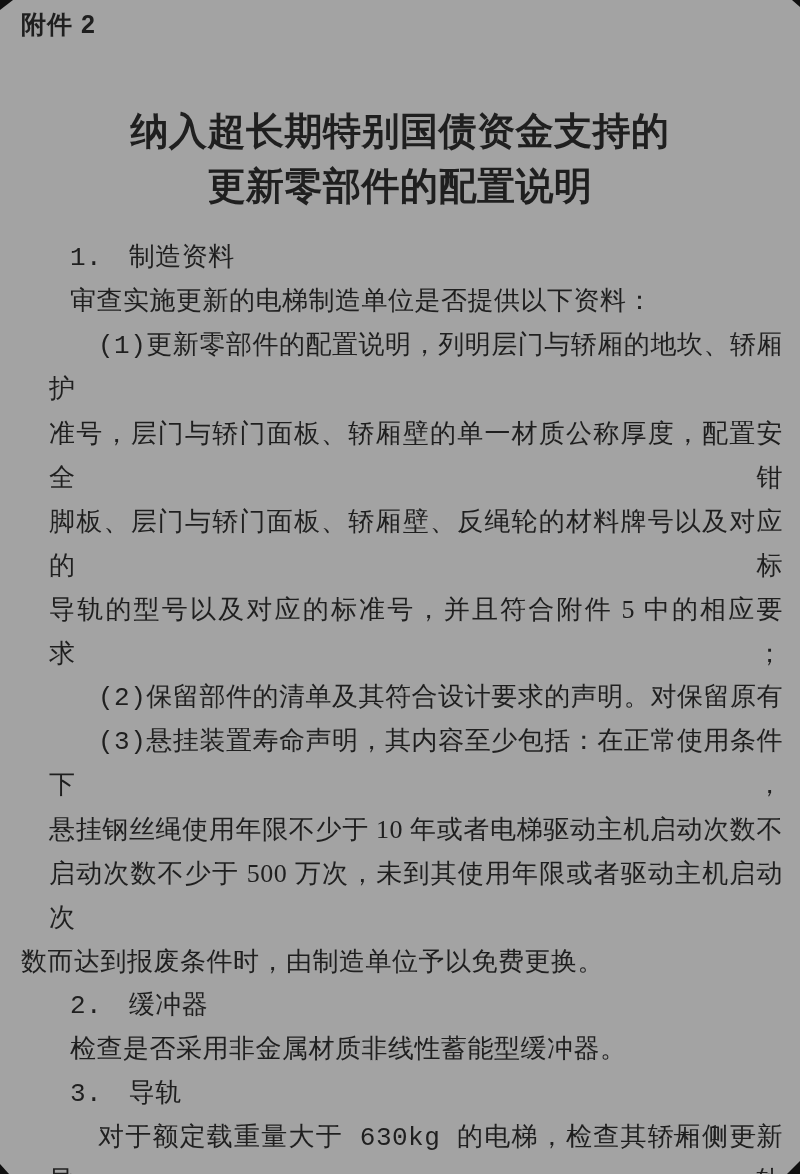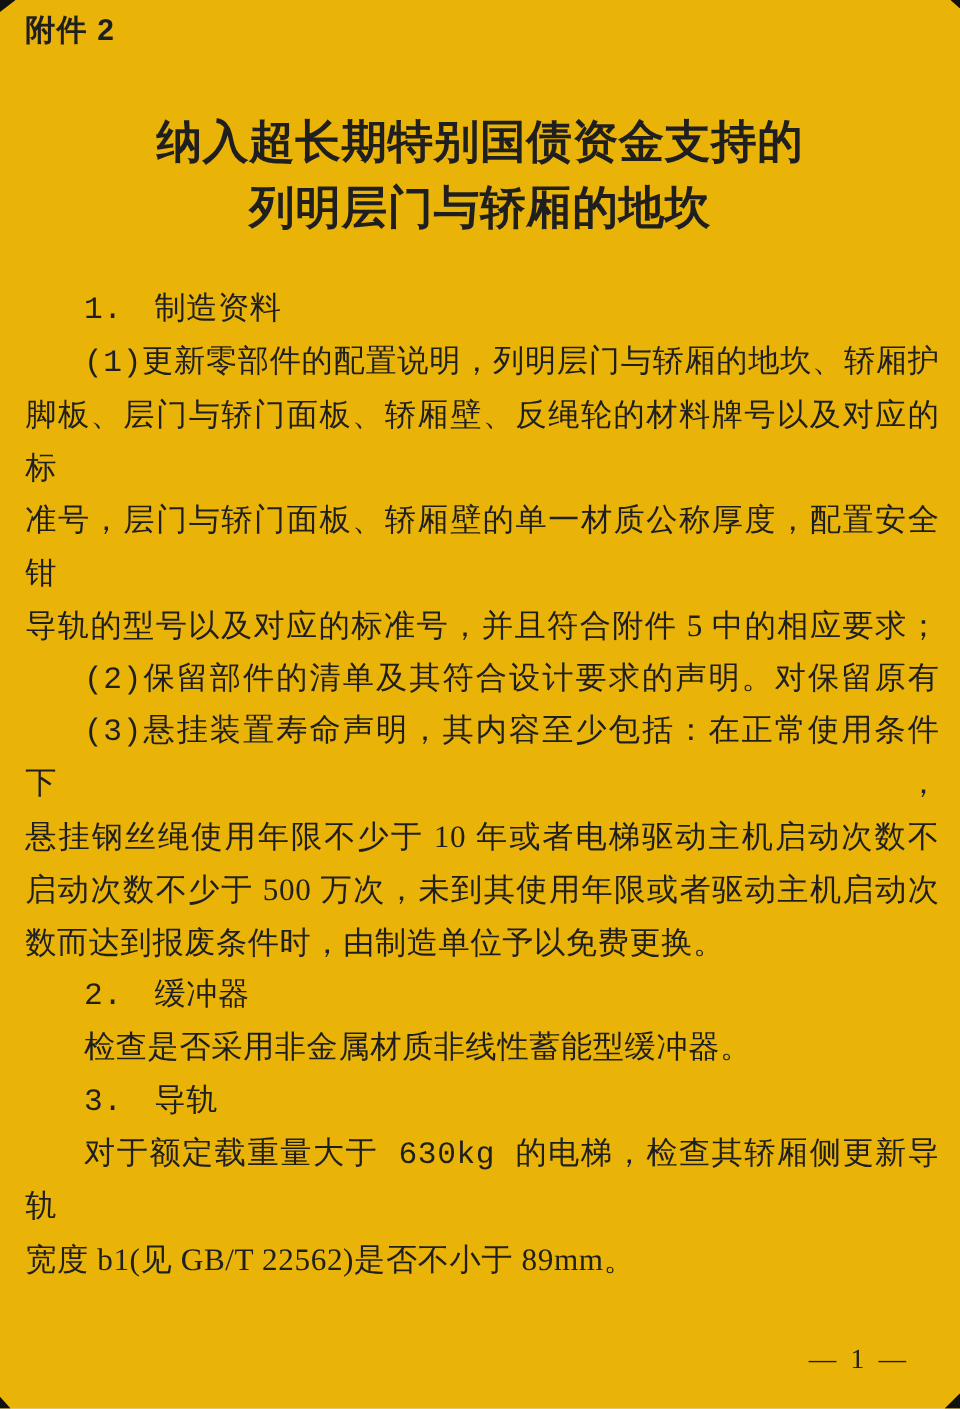--- a/index.html
+++ b/index.html
@@ -1,77 +1,78 @@
 <!DOCTYPE html>
 <html><head>
 <meta charset="utf-8">
 <style>
   html,body{margin:0;padding:0;background:#e8e8e8;}
   .page{
     position:relative;
     width:800px;height:1174px;
     margin:0 auto;
-    background:#eab308;
+    background:#a3a3a3;
     color:#1f1f1f;
     font-family:"Liberation Serif","DejaVu Serif",serif;
     overflow:hidden;
   }
   
   .corner{position:absolute;background:#111111;}
   .corner.tl{top:0;left:0;width:13px;height:10px;clip-path:polygon(0 0,100% 0,0 100%);}
   .corner.tr{top:0;right:0;width:8px;height:7px;clip-path:polygon(0 0,100% 0,100% 100%);}
   .corner.bl{bottom:0;left:0;width:9px;height:10px;clip-path:polygon(0 0,0 100%,100% 100%);}
   .corner.br{bottom:0;right:0;width:13px;height:13px;clip-path:polygon(100% 0,100% 100%,0 100%);}
 
   .attachment{
     position:absolute;top:8px;left:21px;
     font-family:"Liberation Sans","DejaVu Sans",sans-serif;
     font-size:25px;font-weight:bold;letter-spacing:1px;
   }
   .title{
-    position:absolute;top:88px;left:0;right:0;margin:4px;
+    position:absolute;top:88px;left:0;right:0;margin:16px;
     text-align:center;
     font-size:38px;font-weight:bold;
     line-height:55px;letter-spacing:0.5px;
   }
   .title .tline{display:block;}
   .body{
     position:absolute;top:236px;left:21px;width:762px;
     font-size:26px;line-height:44px;
     letter-spacing:0.5px;
   }
   .line{text-align:justify;}
-  .line.j{text-align-last:justify;}
+  .line.j{text-align-last:justify;margin-left:28px;}
   .line.ind{text-indent:49px;font-family:Liberation Mono, monospace;}
   .pageno{
     position:absolute;top:1120px;right:42px;
     font-size:23px;letter-spacing:3px;
   }
 </style>
 </head>
 <body>
 
 <div class="page">
   <div class="corner tl"></div>
   <div class="corner tr"></div>
   <div class="corner bl"></div>
   <div class="corner br"></div>
 
   <div class="attachment">附件 2</div>
 
   <h1 class="title">
     <span class="tline">纳入超长期特别国债资金支持的</span>
-    <span class="tline">列明层门与轿厢的地坎</span>
+    <span class="tline">更新零部件的配置说明</span>
   </h1>
 
   <div class="body">
       <div class="line ind">1.　制造资料</div>
+      <div class="line ind">审查实施更新的电梯制造单位是否提供以下资料：</div>
       <div class="line ind j">(1)更新零部件的配置说明，列明层门与轿厢的地坎、轿厢护</div>
+      <div class="line j">准号，层门与轿门面板、轿厢壁的单一材质公称厚度，配置安全钳</div>
       <div class="line j">脚板、层门与轿门面板、轿厢壁、反绳轮的材料牌号以及对应的标</div>
-      <div class="line j">准号，层门与轿门面板、轿厢壁的单一材质公称厚度，配置安全钳</div>
       <div class="line j">导轨的型号以及对应的标准号，并且符合附件 5 中的相应要求；</div>
       <div class="line ind j">(2)保留部件的清单及其符合设计要求的声明。对保留原有</div>
       <div class="line ind j">(3)悬挂装置寿命声明，其内容至少包括：在正常使用条件下，</div>
       <div class="line j">悬挂钢丝绳使用年限不少于 10 年或者电梯驱动主机启动次数不</div>
       <div class="line j">启动次数不少于 500 万次，未到其使用年限或者驱动主机启动次</div>
       <div class="line">数而达到报废条件时，由制造单位予以免费更换。</div>
       <div class="line ind">2.　缓冲器</div>
       <div class="line ind">检查是否采用非金属材质非线性蓄能型缓冲器。</div>
       <div class="line ind">3.　导轨</div>
       <div class="line ind j">对于额定载重量大于 630kg 的电梯，检查其轿厢侧更新导轨</div>

